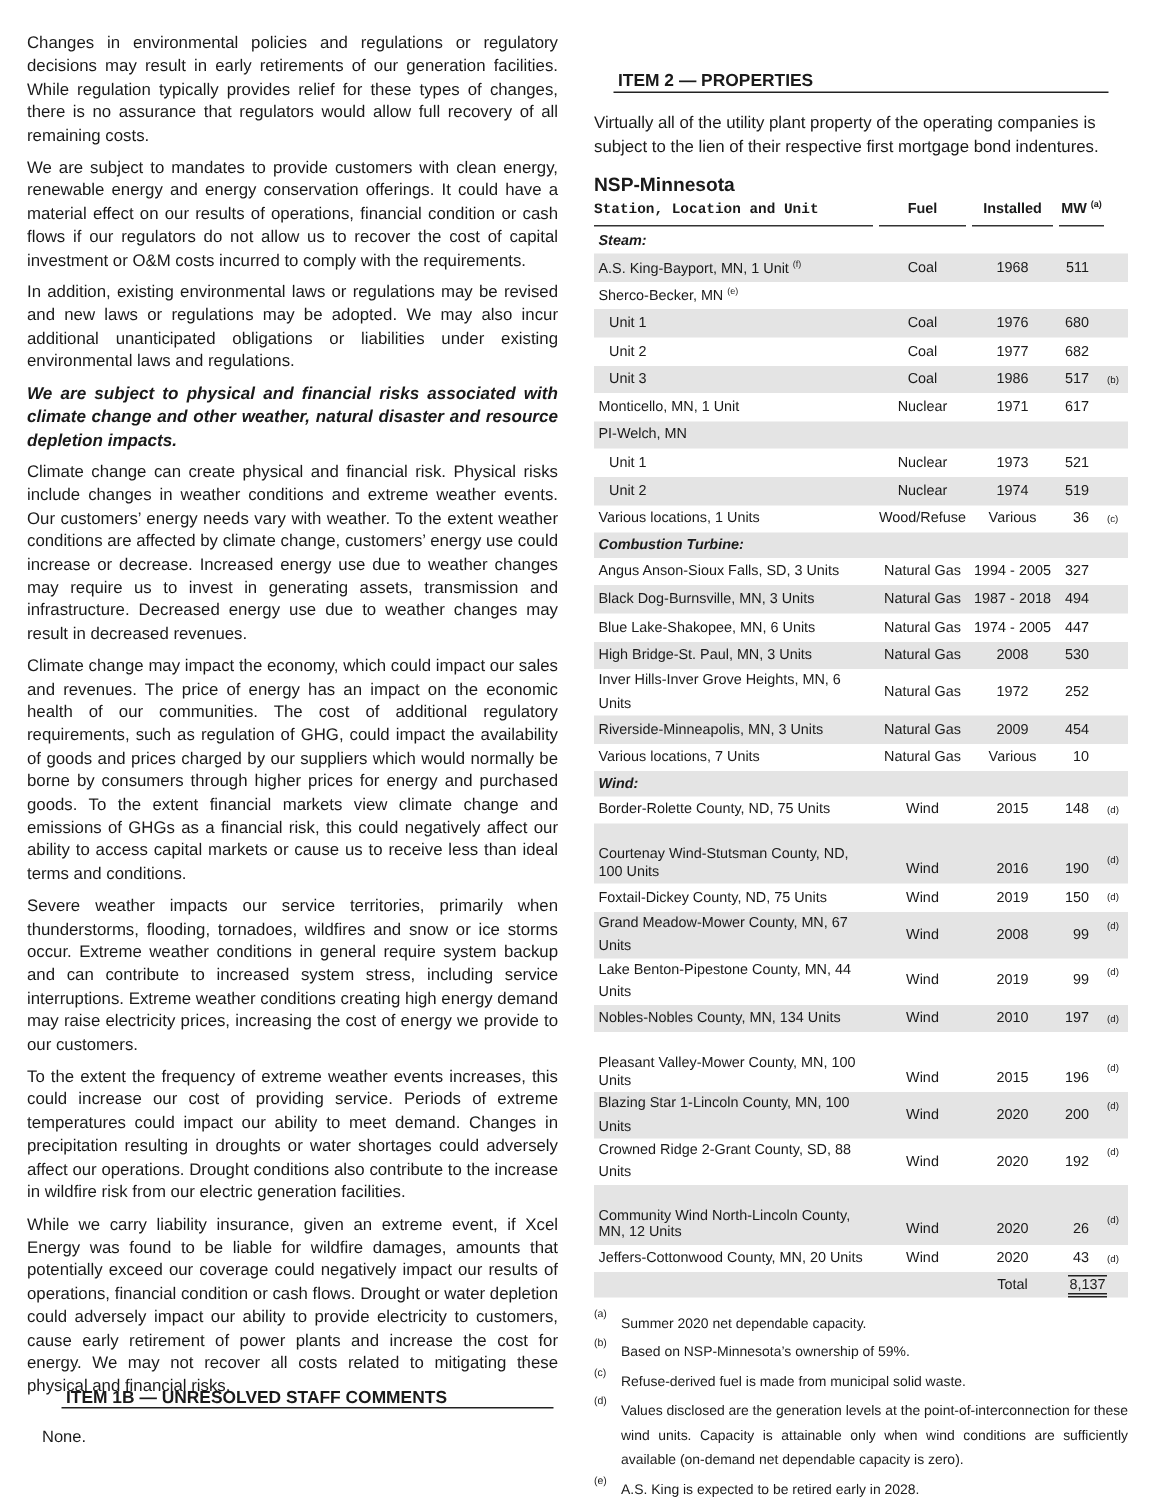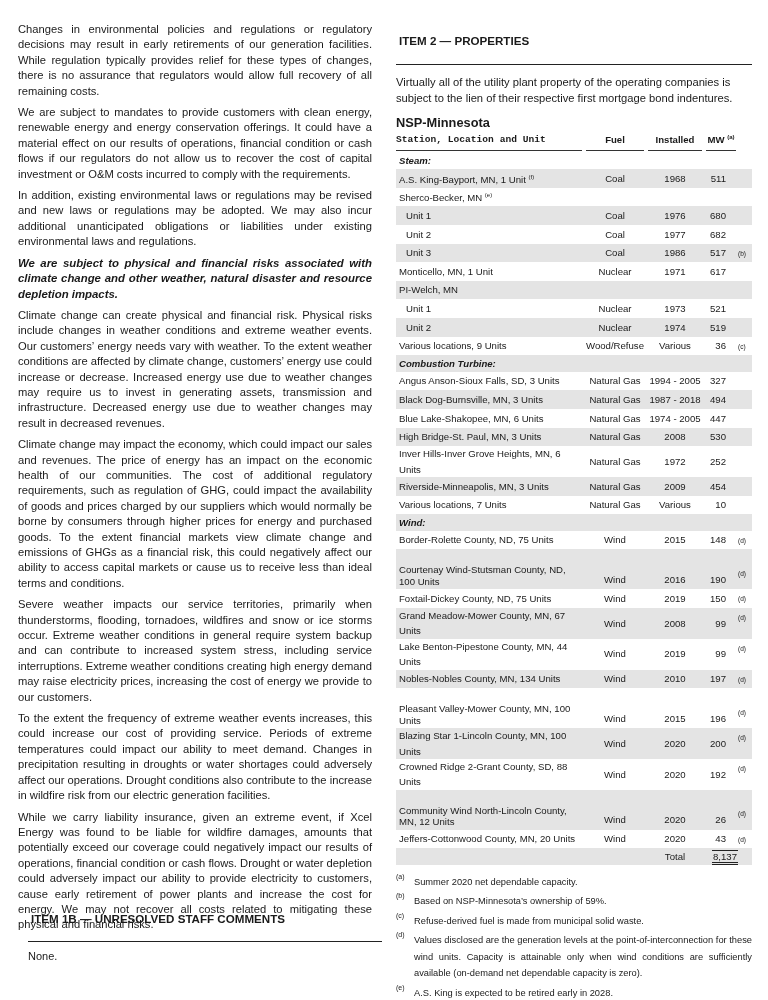--- a/index.html
+++ b/index.html
@@ -8,21 +8,21 @@
     font-family: "Liberation Sans", sans-serif; color: #1a1a1a;
   }
   .col-left {
     position: absolute; left: 18px; top: 22px; width: 354px;
     font-size: 11.2px; line-height: 15.4px;
   }
   .col-left p { margin: 0 0 6px 0; text-align: justify; }
   .col-left p.risk-heading { font-weight: bold; font-style: italic; font-size: 11.4px; line-height: 15.4px; margin-bottom: 6px; }
   .section-heading {
     font-weight: bold; font-size: 11.6px; border-bottom: 1.5px solid #222;
-    padding: 0 0 16px 3px; margin: 0;
+    padding: 0 0 0 3px; margin: 13px;
   }
   .item1b { position: absolute; left: 28px; top: 912px; width: 354px; }
   .item1b .none { font-size: 11px; margin-top: 8px; }
   .page-num { position: absolute; left: 377px; top: 1021px; font-size: 15px; }
 
   .col-right {
     position: absolute; left: 396px; top: 33px; width: 356px;
     font-size: 11.2px; line-height: 15.4px;
   }
   .col-right .intro { margin: 10px 0 10px 0; font-size: 11.2px; line-height: 15.4px; }
@@ -166,21 +166,21 @@
           <td class="note"></td>
         </tr>
         <tr class="shade">
           <td class="loc indent"><span>Unit 2</span></td>
           <td class="fuel">Nuclear</td>
           <td class="inst">1974</td>
           <td class="mw">519</td>
           <td class="note"></td>
         </tr>
         <tr>
-          <td class="loc"><span>Various locations, 9 Units</span></td>
+          <td class="loc"><span>Various locations, 1 Units</span></td>
           <td class="fuel">Wood/Refuse</td>
           <td class="inst">Various</td>
           <td class="mw">36</td>
           <td class="note">(c)</td>
         </tr>
         <tr class="shade">
           <td colspan="5" class="cat">Combustion Turbine:</td>
         </tr>
         <tr>
           <td class="loc"><span>Angus Anson-Sioux Falls, SD, 3 Units</span></td>

